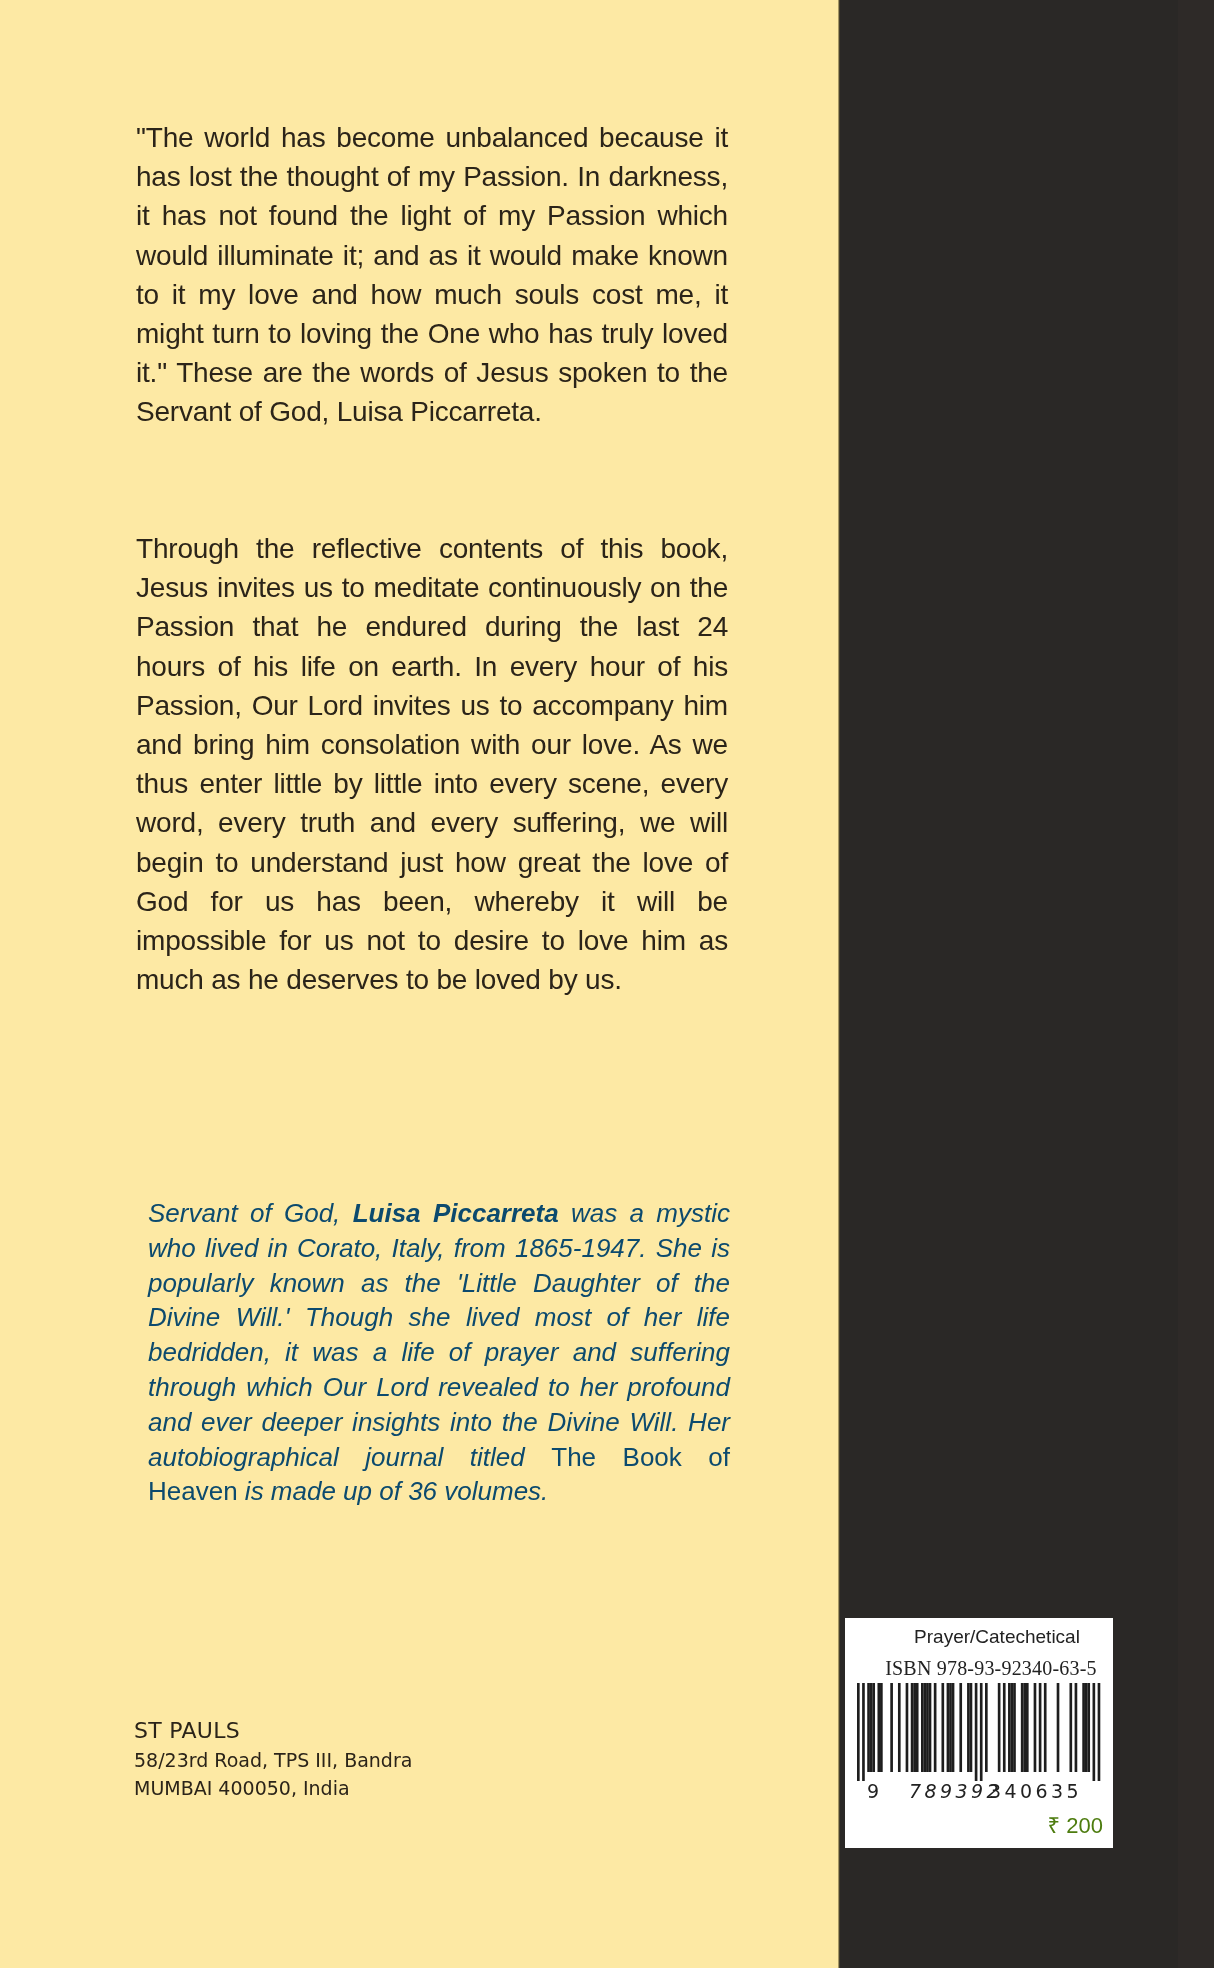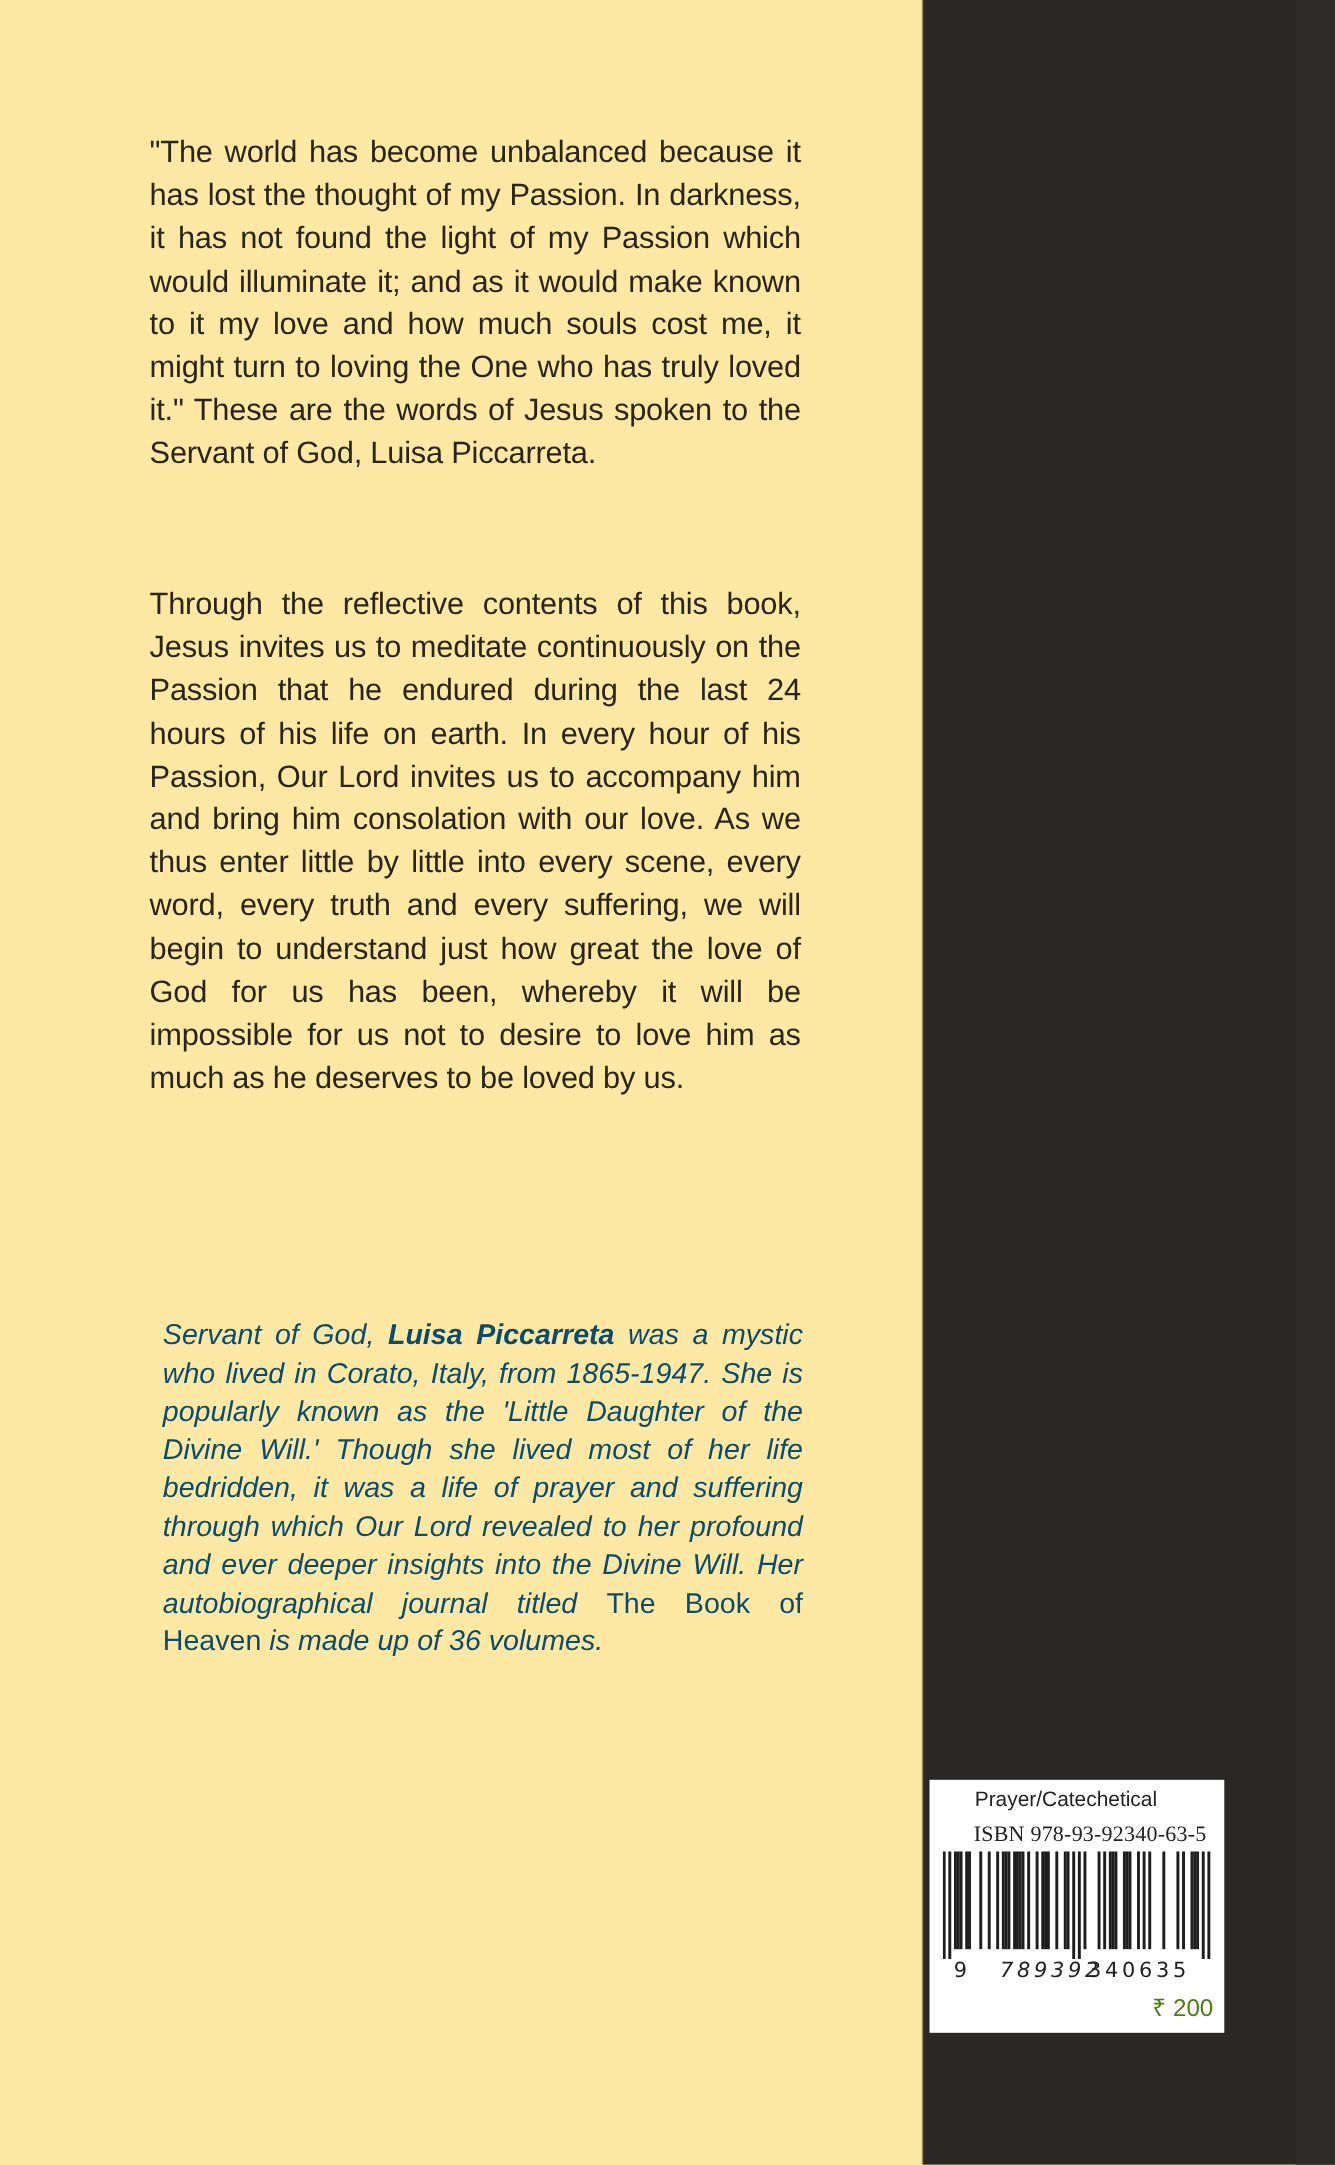--- a/index.html
+++ b/index.html
@@ -102,20 +102,21 @@
     }
     .category {
       position: absolute;
       left: 0; top: 8px;
       width: 248px;
       text-align: center;
       font-family: "Liberation Sans", sans-serif;
       font-size: 19px;
       line-height: 22px;
       color: #222;
+      padding-left: 28px;
     }
     .isbn {
       position: absolute;
       left: 12px; top: 39px;
       width: 268px;
       text-align: center;
       font-family: "Liberation Serif", serif;
       font-size: 20px;
       line-height: 22px;
       color: #222;
@@ -155,20 +156,25 @@
   <div class="cream"></div>
   <div class="dark"></div>
   <div class="spine"></div>
   <div class="edge-line"></div>
 
   <p id="para1" class="body-text">"The world has become unbalanced because it has lost the thought of my Passion. In darkness, it has not found the light of my Passion which would illuminate it; and as it would make known to it my love and how much souls cost me, it might turn to loving the One who has truly loved it." These are the words of Jesus spoken to the Servant of God, Luisa Piccarreta.</p>
   <p id="para2" class="body-text">Through the reflective contents of this book, Jesus invites us to meditate continuously on the Passion that he endured during the last 24 hours of his life on earth. In every hour of his Passion, Our Lord invites us to accompany him and bring him consolation with our love. As we thus enter little by little into every scene, every word, every truth and every suffering, we will begin to understand just how great the love of God for us has been, whereby it will be impossible for us not to desire to love him as much as he deserves to be loved by us.</p>
 
   <p class="bio"><span class="it">Servant of God, </span><span class="bold">Luisa Piccarreta</span><span class="it"> was a mystic who lived in Corato, Italy, from 1865-1947. She is popularly known as the 'Little Daughter of the Divine Will.' Though she lived most of her life bedridden, it was a life of prayer and suffering through which Our Lord revealed to her profound and ever deeper insights into the Divine Will. Her autobiographical journal titled </span><span class="up">The Book of Heaven</span><span class="it"> is made up of 36 volumes.</span></p>
 
+  <div class="publisher">
+    <div class="name">ST PAULS</div>
+    <div class="line">58/23rd Road, TPS III, Bandra</div>
+    <div class="line">MUMBAI 400050, India</div>
+  </div>
 
   <div class="barcode-box">
     <div class="category">Prayer/Catechetical</div>
     <div class="isbn">ISBN 978-93-92340-63-5</div>
     <svg class="bars" id="barcode-svg" width="245" height="98" viewBox="0 0 245 98">
         <rect x="0.00" y="0" width="2.66" height="98" fill="#1e1e1e"></rect>
         <rect x="5.12" y="0" width="2.66" height="98" fill="#1e1e1e"></rect>
         <rect x="10.24" y="0" width="2.66" height="89" fill="#1e1e1e"></rect>
         <rect x="12.80" y="0" width="2.66" height="89" fill="#1e1e1e"></rect>
         <rect x="15.36" y="0" width="2.66" height="89" fill="#1e1e1e"></rect>

